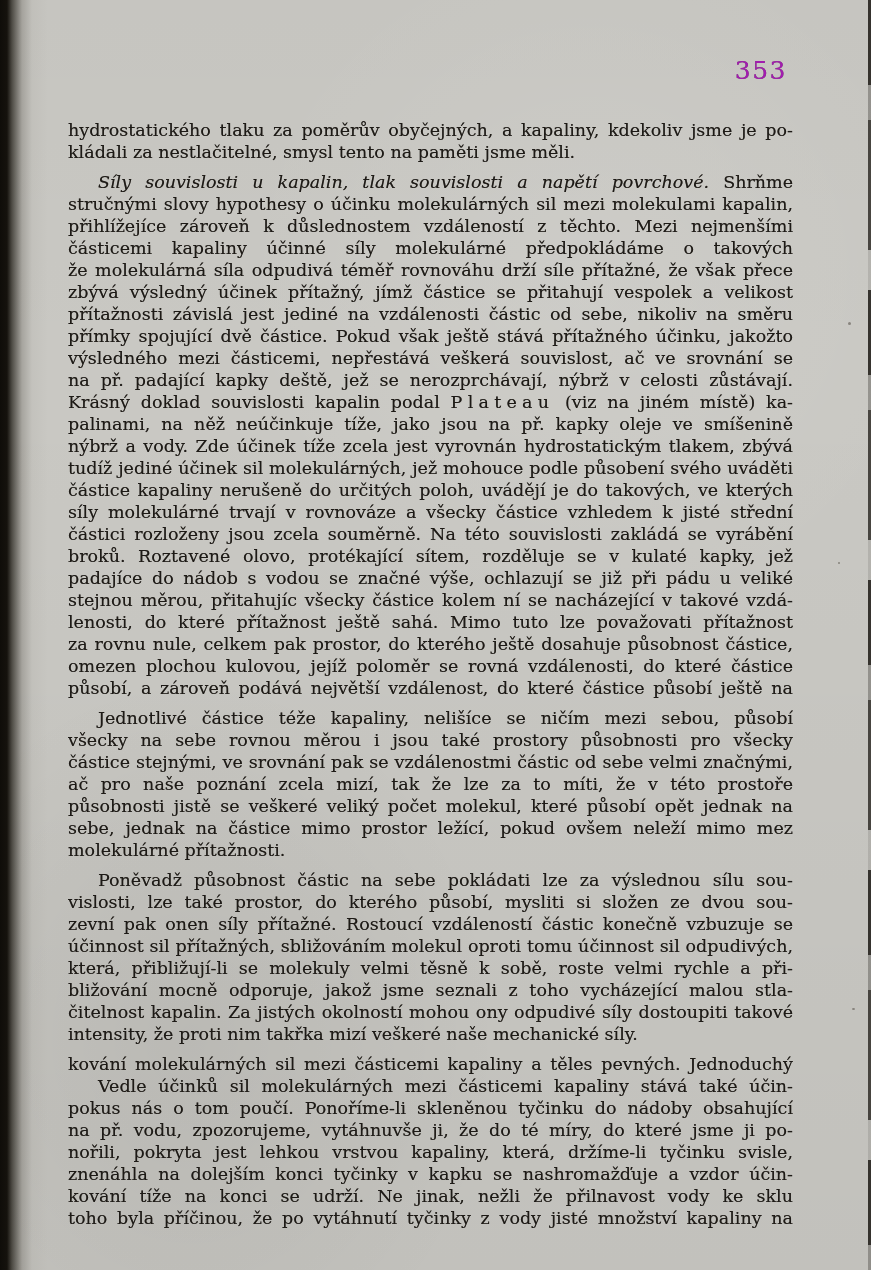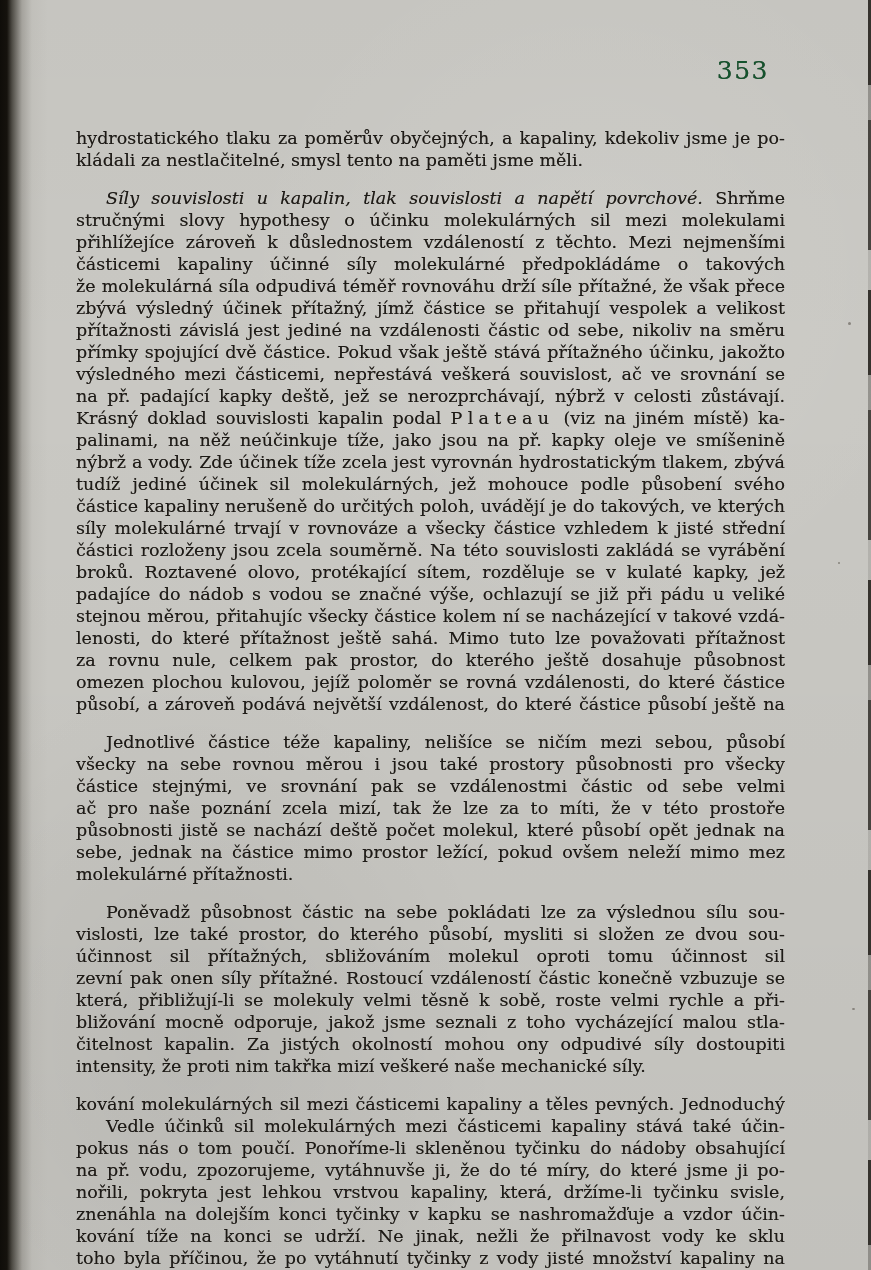--- a/index.html
+++ b/index.html
@@ -60,37 +60,37 @@
     background: rgba(55,48,40,0.45);
     pointer-events: none;
   }
   .speck.s1 { left: 848px; top: 322px; width: 3px; height: 3px; }
   .speck.s2 { left: 838px; top: 562px; width: 2px; height: 2px; }
   .speck.s3 { left: 852px; top: 1008px; width: 3px; height: 2px; }
 
   .page-number {
     position: absolute;
     top: 56px;
-    right: 102px;
+    right: 84px;
     font-size: 25px;
-    color: #14532d;
+    color: #a21caf;
     letter-spacing: 1.5px;
     text-shadow: 0 0 0.5px rgba(25,20,14,0.55);
   }
   .text-block {
     position: absolute;
     left: 60px;
     top: 111px;
     width: 741px;
     color: #1d1a16;
     font-size: 17.5px;
     line-height: 22px;
     text-shadow: 0 0 0.5px rgba(25,20,14,0.5);
   }
-  .paragraph { margin: 16px; }
+  .paragraph { margin: 8px; }
   .line {
     height: 22px;
     overflow: hidden;
     text-align: justify;
     text-align-last: justify;
     white-space: nowrap;
   }
   .line { white-space: normal; }
   .line.last { text-align-last: left; }
   .line.indent { text-indent: 30px; }
@@ -139,29 +139,29 @@
         <div class="line"><span>lenosti, do které přítažnost ještě sahá. Mimo tuto lze považovati přítažnost</span></div>
         <div class="line"><span>za rovnu nule, celkem pak prostor, do kterého ještě dosahuje působnost částice,</span></div>
         <div class="line"><span>omezen plochou kulovou, jejíž poloměr se rovná vzdálenosti, do které částice</span></div>
         <div class="line last"><span>působí, a zároveň podává největší vzdálenost, do které částice působí ještě na sebe.</span></div>
       </div>
       <div class="paragraph">
         <div class="line indent"><span>Jednotlivé částice téže kapaliny, nelišíce se ničím mezi sebou, působí</span></div>
         <div class="line"><span>všecky na sebe rovnou měrou i jsou také prostory působnosti pro všecky</span></div>
         <div class="line"><span>částice stejnými, ve srovnání pak se vzdálenostmi částic od sebe velmi značnými,</span></div>
         <div class="line"><span>ač pro naše poznání zcela mizí, tak že lze za to míti, že v této prostoře</span></div>
-        <div class="line"><span>působnosti jistě se nachází deště počet molekul, které působí opět jednak na</span></div>
+        <div class="line"><span>působnosti jistě se veškeré veliký počet molekul, které působí opět jednak na</span></div>
         <div class="line"><span>sebe, jednak na částice mimo prostor ležící, pokud ovšem neleží mimo mez</span></div>
         <div class="line last"><span>molekulárné přítažnosti.</span></div>
       </div>
       <div class="paragraph">
         <div class="line indent"><span>Poněvadž působnost částic na sebe pokládati lze za výslednou sílu sou-</span></div>
         <div class="line"><span>vislosti, lze také prostor, do kterého působí, mysliti si složen ze dvou sou-</span></div>
+        <div class="line"><span>zevní pak onen síly přítažné. Rostoucí vzdáleností částic konečně vzbuzuje se</span></div>
         <div class="line"><span>účinnost sil přítažných, sbližováním molekul oproti tomu účinnost sil odpudivých,</span></div>
-        <div class="line"><span>zevní pak onen síly přítažné. Rostoucí vzdáleností částic konečně vzbuzuje se</span></div>
         <div class="line"><span>která, přibližují-li se molekuly velmi těsně k sobě, roste velmi rychle a při-</span></div>
         <div class="line"><span>bližování mocně odporuje, jakož jsme seznali z toho vycházející malou stla-</span></div>
         <div class="line"><span>čitelnost kapalin. Za jistých okolností mohou ony odpudivé síly dostoupiti takové</span></div>
         <div class="line last"><span>intensity, že proti nim takřka mizí veškeré naše mechanické síly.</span></div>
       </div>
       <div class="paragraph">
         <div class="line"><span>kování molekulárných sil mezi částicemi kapaliny a těles pevných. Jednoduchý</span></div>
         <div class="line indent"><span>Vedle účinků sil molekulárných mezi částicemi kapaliny stává také účin-</span></div>
         <div class="line"><span>pokus nás o tom poučí. Ponoříme-li skleněnou tyčinku do nádoby obsahující</span></div>
         <div class="line"><span>na př. vodu, zpozorujeme, vytáhnuvše ji, že do té míry, do které jsme ji po-</span></div>

